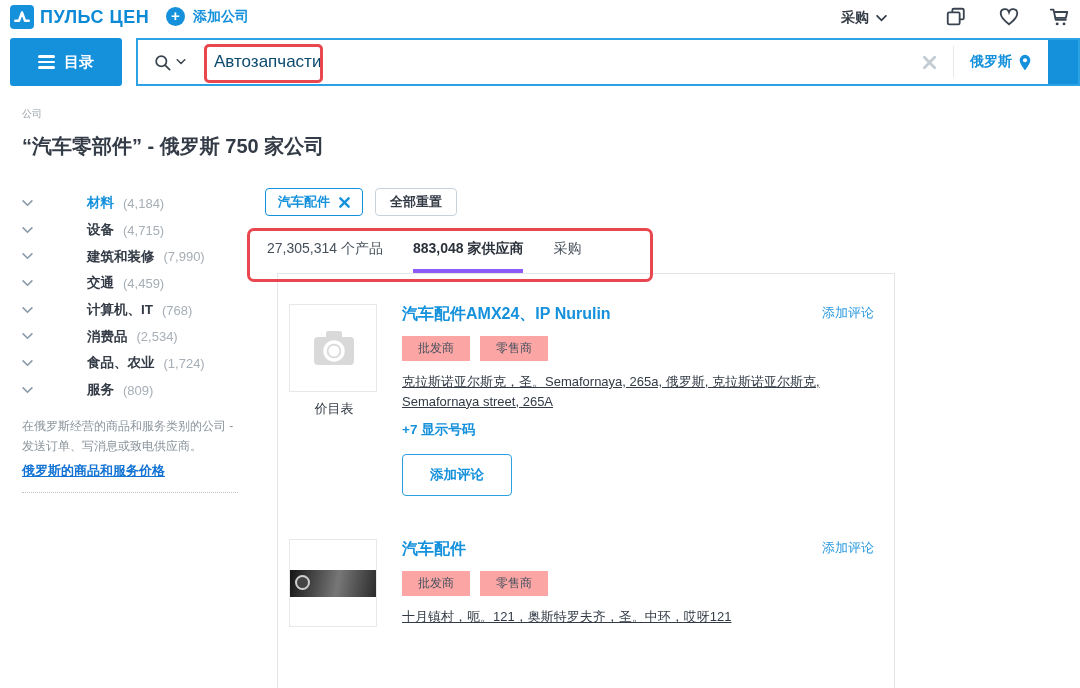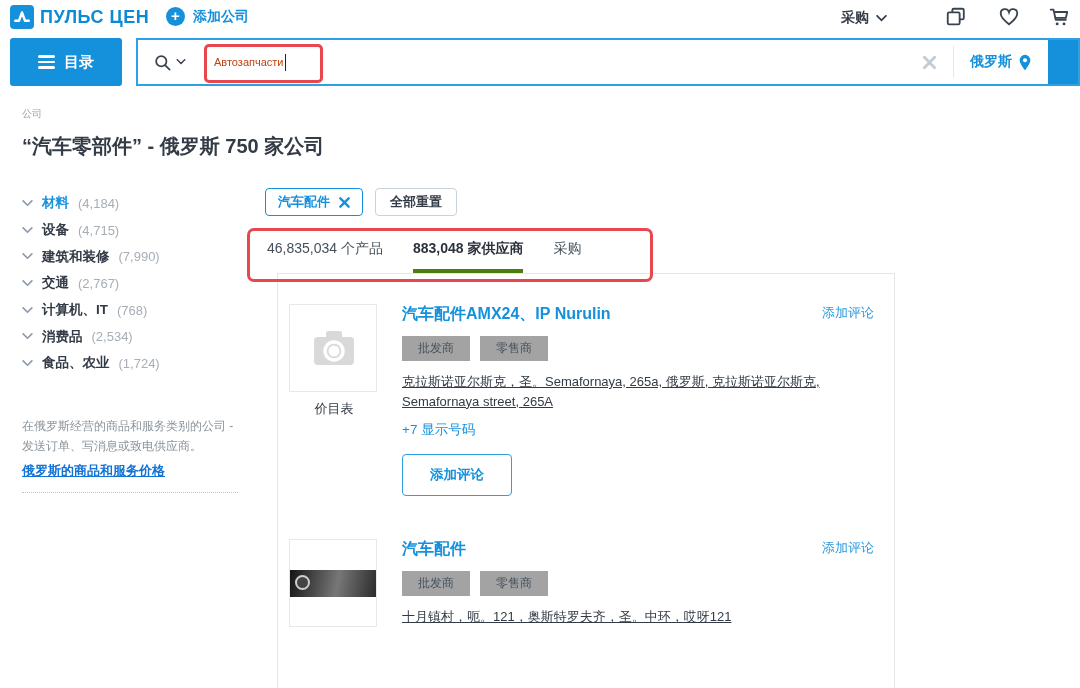--- a/index.html
+++ b/index.html
@@ -24,75 +24,75 @@
   
   .catalog-btn { position:absolute; left:10px; top:38px; width:112px; height:48px; background:#1591dc;
                  border-radius:3px; display:flex; align-items:center; justify-content:center; gap:9px; cursor:pointer; }
   .burger { display:flex; flex-direction:column; gap:3px; }
   .burger span { display:block; width:17px; height:2.5px; background:#fff; border-radius:2px; }
   .catalog-label { color:#fff; font-size:15px; font-weight:bold; }
   .searchbar { position:absolute; left:136px; top:38px; width:944px; height:48px; background:#fff;
                border:2px solid #2ca2e4; display:flex; align-items:stretch; }
   .search-kind { width:62px; display:flex; align-items:center; justify-content:center; gap:4px; cursor:pointer; }
   .search-input-wrap { flex:1; display:flex; align-items:center; padding-left:14px; }
-  .search-text { font-size:11px; color:#c2410c;text-align:right; }
+  .search-text { font-size:17px; color:#0c4a6e;text-align:right; }
   .caret { display:inline-block; width:1px; height:17px; background:#222; margin-left:1px; vertical-align:middle; }
   .clear-x { display:flex; align-items:center; padding:0 16px; cursor:pointer; }
   .search-divider { width:1px; background:#e2e8ec; margin:6px 0; }
   .region { display:flex; align-items:center; gap:6px; padding:16px 16px; cursor:pointer; }
   .region-label { font-size:14px; font-weight:bold; color:#1591dc; }
   .search-submit { width:30px; background:#1591dc; cursor:pointer; }
 
   
   .annotation { position:absolute; border:3px solid #e8474f; border-radius:5px; pointer-events:none; }
 
   
   .breadcrumb { position:absolute; left:22px; top:107px; font-size:10px; color:#97a0a9; }
   .page-title { position:absolute; left:22px; top:133px; font-size:20px; font-weight:bold; color:#333b46; }
 
   
   .sidebar { position:absolute; left:22px; top:190px; width:222px; }
   .cat-item { display:flex; align-items:center; gap:9px; height:26.7px; cursor:pointer; }
-  .cat-label { font-size:13.5px; font-weight:bold; color:#333b46; }
+  .cat-label { font-size:13.5px; font-weight:bold; color:#333b46;margin-left:45px; }
   .cat-item.first .cat-label { color:#1591dc; }
   .cat-count { font-size:13px; color:#a6aeb6; }
   .sidebar-note { position:absolute; left:22px; top:417px; width:216px; font-size:12px; color:#8b949c; line-height:1.65; }
   .sidebar-link { position:absolute; left:22px; top:462px; font-size:13px; font-weight:bold; color:#1273d4;
                   text-decoration:underline; cursor:pointer; }
   .sidebar-divider { position:absolute; left:22px; top:492px; width:216px; border-top:1px dotted #bcc5cc; }
 
   
   .chips { position:absolute; left:265px; top:188px; display:flex; gap:12px; }
   .chip-active { display:flex; align-items:center; gap:9px; height:28px; padding:0 12px; border:1.5px solid #1591dc;
                  border-radius:4px; color:#1591dc; font-size:13px; font-weight:bold; background:#fff; cursor:pointer; }
   .chip-reset { display:flex; align-items:center; height:28px; padding:0 14px; border:1px solid #c9d2d8;
                 border-radius:4px; color:#333b46; font-size:13px; font-weight:bold; background:#fff; cursor:pointer; }
   .tabs { position:absolute; left:267px; top:240px; display:flex; gap:30px; }
   .tab { font-size:14px; color:#454f59; padding-bottom:11px; cursor:pointer; }
-  .tab.active { font-weight:bold; color:#2b323c; border-bottom:4px solid #4d7c0f; }
+  .tab.active { font-weight:bold; color:#2b323c; border-bottom:4px solid #8b5cf6; }
 
   
   .results-card { position:absolute; left:277px; top:273px; width:618px; height:430px;
                   background:#fff; border:1px solid #e2e6e9; }
   .entry { position:relative; padding:30px 20px 0 11px; display:flex; }
   .entry-media { width:90px; flex-shrink:0; margin-right:23px; text-align:center; }
   .thumb { width:88px; height:88px; border:1px solid #e8e8e8; background:#fff; position:relative; }
   .pricelist { margin-top:8px; font-size:13px; color:#333b46; }
   .banner { position:absolute; left:0; right:0; top:30px; height:27px;
             background:linear-gradient(100deg,#151515,#777 55%,#2c2c2c); }
   .banner-circle { position:absolute; left:5px; top:5px; width:15px; height:15px; border-radius:50%;
                    border:2px solid #cfcfcf; background:#444; }
   .entry-body { flex:1; }
   .entry-head { display:flex; justify-content:space-between; align-items:flex-start; }
   .company-name { font-size:16px; font-weight:bold; color:#1591dc; cursor:pointer; }
   .add-review { font-size:13px; color:#2b9ade; cursor:pointer; }
   .badges { display:flex; gap:10px; margin-top:11px; }
-  .badge { background:#a3a3a3; color:#45525e; font-size:12px; padding:4px 16px; }
+  .badge { background:#fca5a5; color:#45525e; font-size:12px; padding:4px 16px; }
   .address { margin-top:11px; font-size:13px; color:#333b46; line-height:1.5; max-width:470px;text-decoration:underline; }
-  .phone { margin-top:10px; font-size:13.5px; font-weight:normal; color:#1591dc; cursor:pointer; }
+  .phone { margin-top:10px; font-size:13.5px; font-weight:bold; color:#1591dc; cursor:pointer; }
   .description { margin-top:13px; font-size:13px; color:#333b46; line-height:1.65; max-width:505px; }
   .write-btn { margin-top:15px; display:inline-block; border:1px solid #2ca0e0; border-radius:4px;
                background:#fff; color:#1591dc; font-size:13.5px; font-weight:bold; padding:11px 27px; cursor:pointer; }
   .entry + .entry { margin-top:13px; }
 </style>
 </head>
 <body>
 
 <div class="screen">
 
@@ -192,21 +192,21 @@
           <polyline points="1,1 6,6 11,1" fill="none" stroke="#8a99a8" stroke-width="1.8" stroke-linecap="round"></polyline>
         </svg>
       <span class="cat-label">建筑和装修</span>
       <span class="cat-count">(7,990)</span>
     </div>
     <div class="cat-item">
       <svg width="11" height="7" viewBox="0 0 12 8">
           <polyline points="1,1 6,6 11,1" fill="none" stroke="#8a99a8" stroke-width="1.8" stroke-linecap="round"></polyline>
         </svg>
       <span class="cat-label">交通</span>
-      <span class="cat-count">(2,767)</span>
+      <span class="cat-count">(4,459)</span>
     </div>
     <div class="cat-item">
       <svg width="11" height="7" viewBox="0 0 12 8">
           <polyline points="1,1 6,6 11,1" fill="none" stroke="#8a99a8" stroke-width="1.8" stroke-linecap="round"></polyline>
         </svg>
       <span class="cat-label">计算机、IT</span>
       <span class="cat-count">(768)</span>
     </div>
     <div class="cat-item">
       <svg width="11" height="7" viewBox="0 0 12 8">
@@ -214,40 +214,47 @@
         </svg>
       <span class="cat-label">消费品</span>
       <span class="cat-count">(2,534)</span>
     </div>
     <div class="cat-item">
       <svg width="11" height="7" viewBox="0 0 12 8">
           <polyline points="1,1 6,6 11,1" fill="none" stroke="#8a99a8" stroke-width="1.8" stroke-linecap="round"></polyline>
         </svg>
       <span class="cat-label">食品、农业</span>
       <span class="cat-count">(1,724)</span>
+    </div>
+    <div class="cat-item">
+      <svg width="11" height="7" viewBox="0 0 12 8">
+          <polyline points="1,1 6,6 11,1" fill="none" stroke="#8a99a8" stroke-width="1.8" stroke-linecap="round"></polyline>
+        </svg>
+      <span class="cat-label">服务</span>
+      <span class="cat-count">(809)</span>
     </div>
   </div>
   <div class="sidebar-note">在俄罗斯经营的商品和服务类别的公司 - 发送订单、写消息或致电供应商。</div>
   <div class="sidebar-link">俄罗斯的商品和服务价格</div>
   <div class="sidebar-divider"></div>
 
   <div class="chips">
     <div class="chip-active">
       <span>汽车配件</span>
       <svg width="11" height="11" viewBox="0 0 12 12">
           <path d="M1.5 1.5 L10.5 10.5 M10.5 1.5 L1.5 10.5" stroke="#1591dc" stroke-width="2.6" stroke-linecap="round"></path>
         </svg>
     </div>
     <div class="chip-reset">
       <span>全部重置</span>
     </div>
   </div>
 
   <div class="tabs">
-    <div class="tab">46,835,034 个产品</div>
+    <div class="tab">27,305,314 个产品</div>
     <div class="tab active">883,048 家供应商</div>
     <div class="tab">采购</div>
   </div>
 
   <div class="results-card">
 
     <div class="entry">
       <div class="entry-media">
         <div class="thumb">
           <svg width="44" height="38" viewBox="0 0 44 38" style="position:absolute;left:22px;top:24px;">

